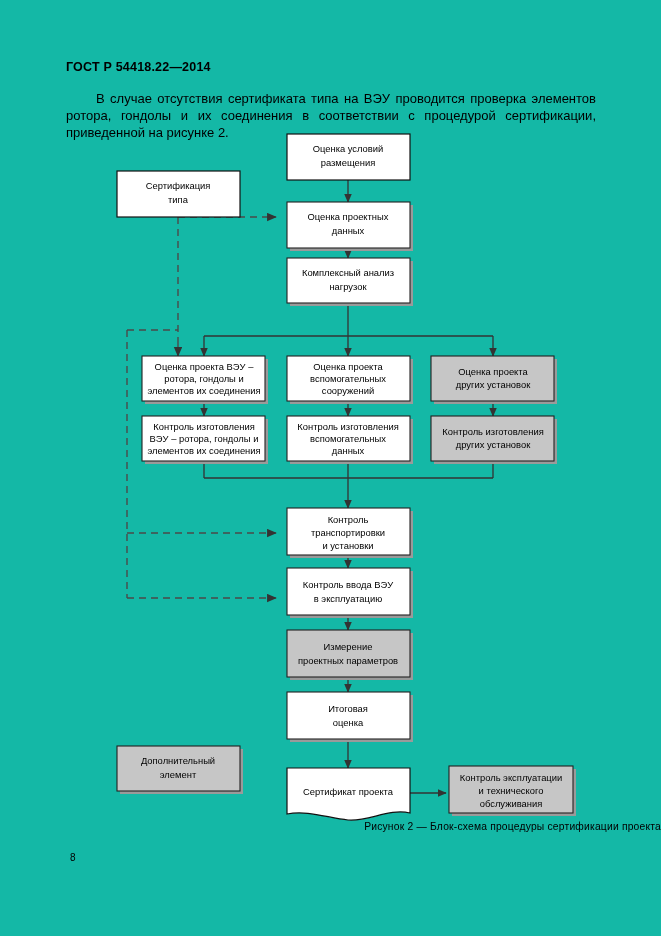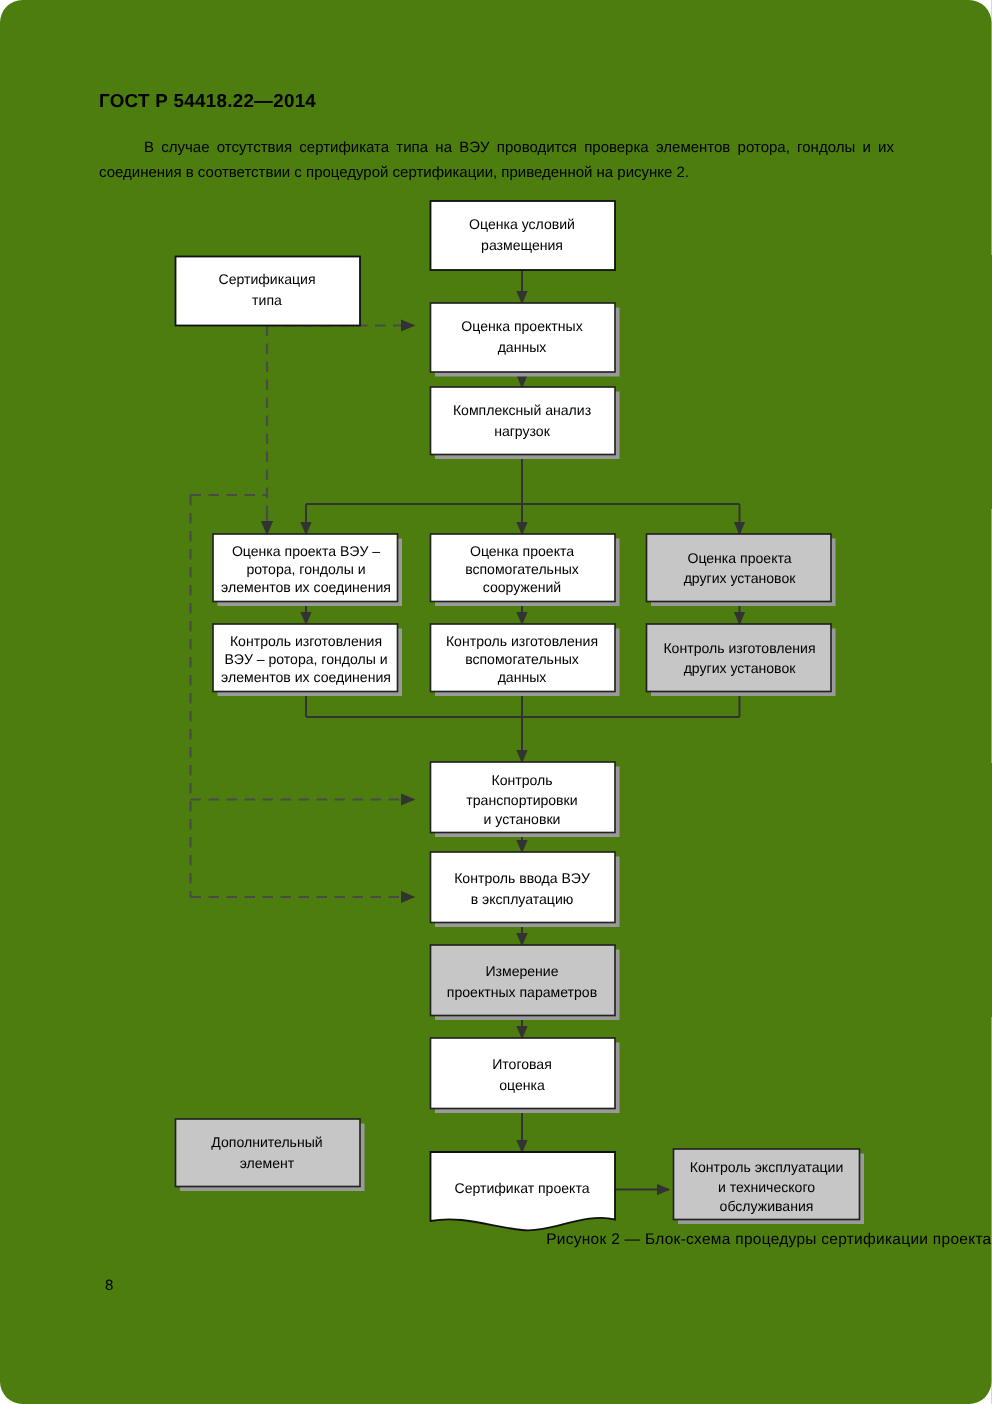--- a/index.html
+++ b/index.html
@@ -11,37 +11,36 @@
     width: 661px;
     height: 936px;
     position: relative;
     font-family: "Liberation Sans", sans-serif;
     color: #000;
     overflow: hidden;
   }
   .page {
     position: absolute;
     inset: 0;
-    background: #4d7c0f;
-    border-radius: 15px;
+    background: #14b8a6;
   }
   .doc-header {
     position: absolute;
     left: 66px;
     top: 60px;
     font-size: 12.5px;
     font-weight: bold;
     letter-spacing: 0.2px;
   }
   .body-text {
     position: absolute;
     left: 66px;
     top: 90px;
     width: 530px;
-    font-size: 10px;
+    font-size: 13px;
     line-height: 17px;
     text-align: justify;
   }
   .body-text .indent { display: inline-block; width: 30px; }
   .figure-wrap {
     position: absolute;
     left: 0;
     top: 130px;
     width: 661px;
     height: 700px;

